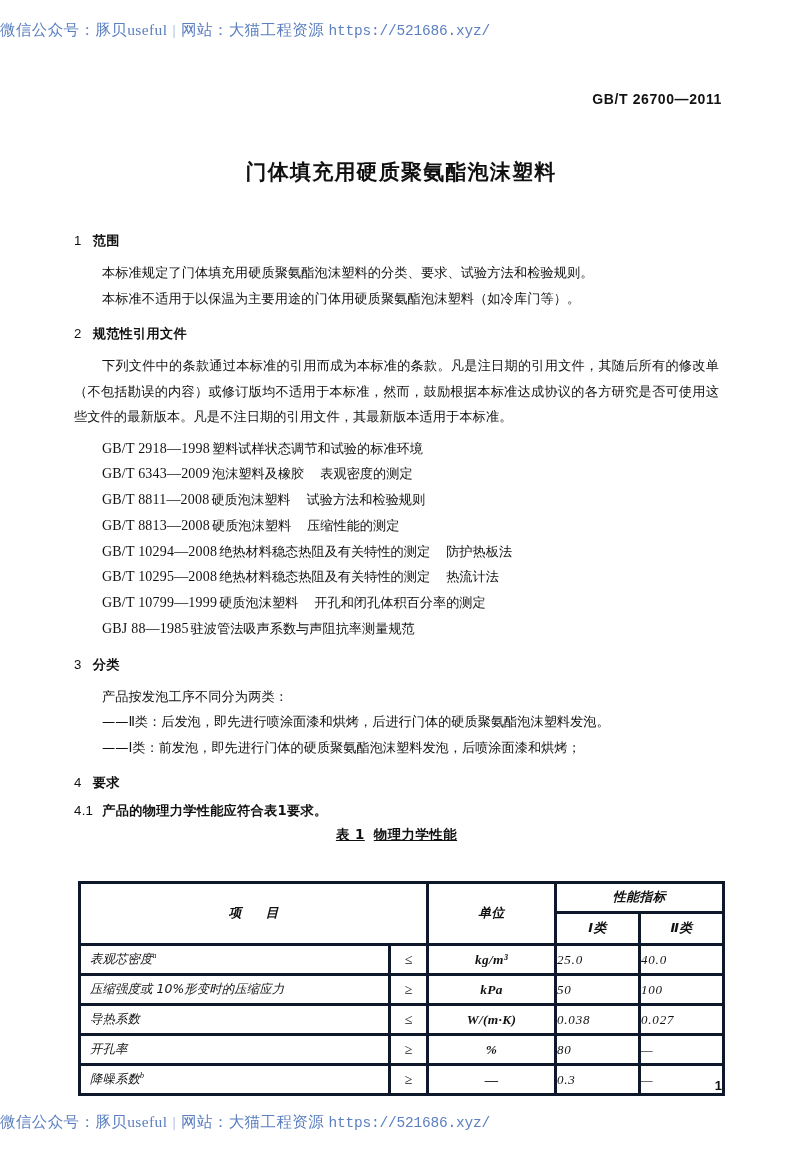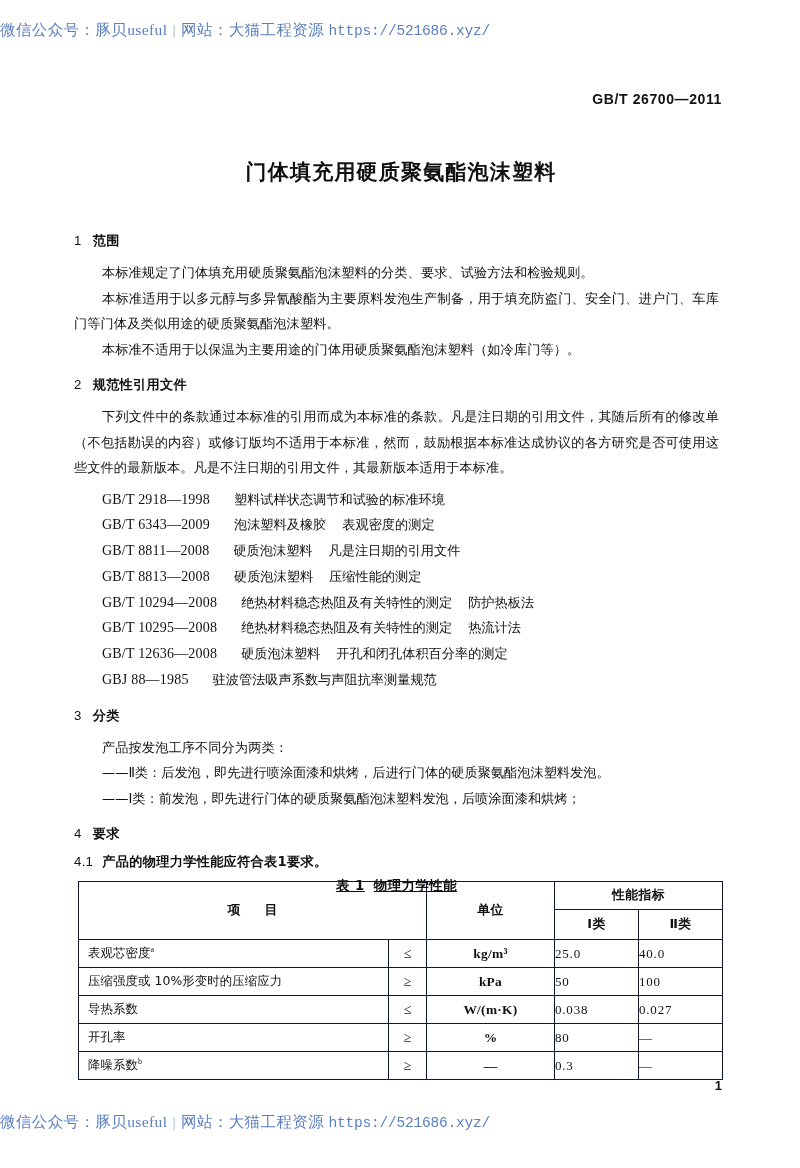--- a/index.html
+++ b/index.html
@@ -114,21 +114,21 @@
     color: #111;
     margin: 0;
     padding-left: 28px;
     white-space: nowrap;
   }
   .ref-item .ref-code {
     font-family: "Liberation Serif", "DejaVu Serif", serif;
     font-size: 14px;
     letter-spacing: 0.2px;
   }
-  .ref-item .ref-name { padding-left: 24px; }
+  .ref-item .ref-name { padding-left: 2px; }
   .ref-item .ref-method { padding-left: 16px; }
 
   .class-item {
     font-family: "DejaVu Sans", "Liberation Sans", sans-serif;
     font-size: 13.2px;
     line-height: 25.5px;
     color: #111;
     margin: 0;
     padding-left: 28px;
   }
@@ -154,24 +154,25 @@
     position: absolute;
     left: 78px;
     top: 881px;
     width: 644px;
     border-collapse: collapse;
     table-layout: fixed;
     font-family: "DejaVu Sans", "Liberation Sans", sans-serif;
     color: #111;
   }
   table.spec td, table.spec th {
-    border: 1px solid #0f172a;
+    border: 3px solid #0f172a;
     padding: 0;
     font-weight: normal;
     font-size: 12.2px;
+    font-style: italic;
   }
   table.spec .col-item   { width: 310px; }
   table.spec .col-sign   { width:  38px; }
   table.spec .col-unit   { width: 128px; }
   table.spec .col-val    { width:  84px; }
 
   table.spec th.h-item,
   table.spec th.h-unit,
   table.spec th.h-perf,
   table.spec th.h-class {
@@ -241,44 +242,43 @@
 
   <div class="std-number">GB/T 26700—2011</div>
 
   <div class="doc-title">门体填充用硬质聚氨酯泡沫塑料</div>
 
   <div class="content">
 
     <p class="sec-head"><span class="sec-num">1</span><span>范围</span></p>
     <div class="spacer-10"></div>
     <p class="para indent">本标准规定了门体填充用硬质聚氨酯泡沫塑料的分类、要求、试验方法和检验规则。</p>
-    <p class="para indent">本标准适用于以多元醇与多异氰酸酯为主要原料发泡生产制备，用于填充防盗门、安全门、进户门、车库门等门体及类似用途的硬质聚氨酯泡沫塑料。</p>
     <p class="para indent">本标准不适用于以保温为主要用途的门体用硬质聚氨酯泡沫塑料（如冷库门等）。</p>
 
     <div class="spacer-14"></div>
 
     <p class="sec-head"><span class="sec-num">2</span><span>规范性引用文件</span></p>
     <div class="spacer-10"></div>
     <p class="para indent">下列文件中的条款通过本标准的引用而成为本标准的条款。凡是注日期的引用文件，其随后所有的修改单（不包括勘误的内容）或修订版均不适用于本标准，然而，鼓励根据本标准达成协议的各方研究是否可使用这些文件的最新版本。凡是不注日期的引用文件，其最新版本适用于本标准。</p>
 
     <div class="spacer-6"></div>
 
     <p class="ref-item"><span class="ref-code">GB/T 2918—1998</span><span class="ref-name">塑料试样状态调节和试验的标准环境</span><span class="ref-method"></span></p>
 
     <p class="ref-item"><span class="ref-code">GB/T 6343—2009</span><span class="ref-name">泡沫塑料及橡胶</span><span class="ref-method">表观密度的测定</span></p>
 
-    <p class="ref-item"><span class="ref-code">GB/T 8811—2008</span><span class="ref-name">硬质泡沫塑料</span><span class="ref-method">凡是注日期的引用文件</span></p>
+    <p class="ref-item"><span class="ref-code">GB/T 8811—2008</span><span class="ref-name">硬质泡沫塑料</span><span class="ref-method">试验方法和检验规则</span></p>
 
     <p class="ref-item"><span class="ref-code">GB/T 8813—2008</span><span class="ref-name">硬质泡沫塑料</span><span class="ref-method">压缩性能的测定</span></p>
 
     <p class="ref-item"><span class="ref-code">GB/T 10294—2008</span><span class="ref-name">绝热材料稳态热阻及有关特性的测定</span><span class="ref-method">防护热板法</span></p>
 
     <p class="ref-item"><span class="ref-code">GB/T 10295—2008</span><span class="ref-name">绝热材料稳态热阻及有关特性的测定</span><span class="ref-method">热流计法</span></p>
 
-    <p class="ref-item"><span class="ref-code">GB/T 12636—2008</span><span class="ref-name">硬质泡沫塑料</span><span class="ref-method">开孔和闭孔体积百分率的测定</span></p>
+    <p class="ref-item"><span class="ref-code">GB/T 10799—1999</span><span class="ref-name">硬质泡沫塑料</span><span class="ref-method">开孔和闭孔体积百分率的测定</span></p>
 
     <p class="ref-item"><span class="ref-code">GBJ 88—1985</span><span class="ref-name">驻波管法吸声系数与声阻抗率测量规范</span><span class="ref-method"></span></p>
 
     <div class="spacer-14"></div>
 
     <p class="sec-head"><span class="sec-num">3</span><span>分类</span></p>
     <div class="spacer-10"></div>
     <p class="para indent">产品按发泡工序不同分为两类：</p>
     <p class="class-item">——Ⅱ类：后发泡，即先进行喷涂面漆和烘烤，后进行门体的硬质聚氨酯泡沫塑料发泡。</p>
     <p class="class-item">——Ⅰ类：前发泡，即先进行门体的硬质聚氨酯泡沫塑料发泡，后喷涂面漆和烘烤；</p>

